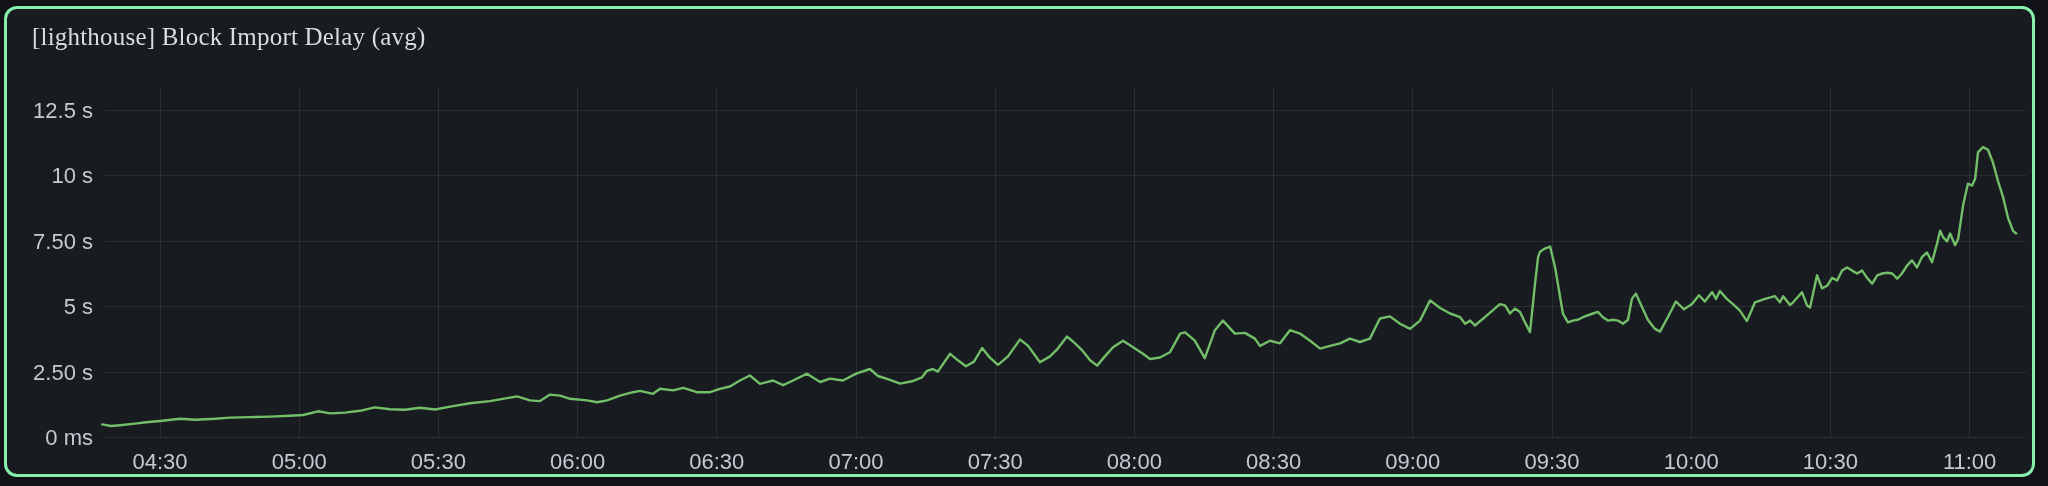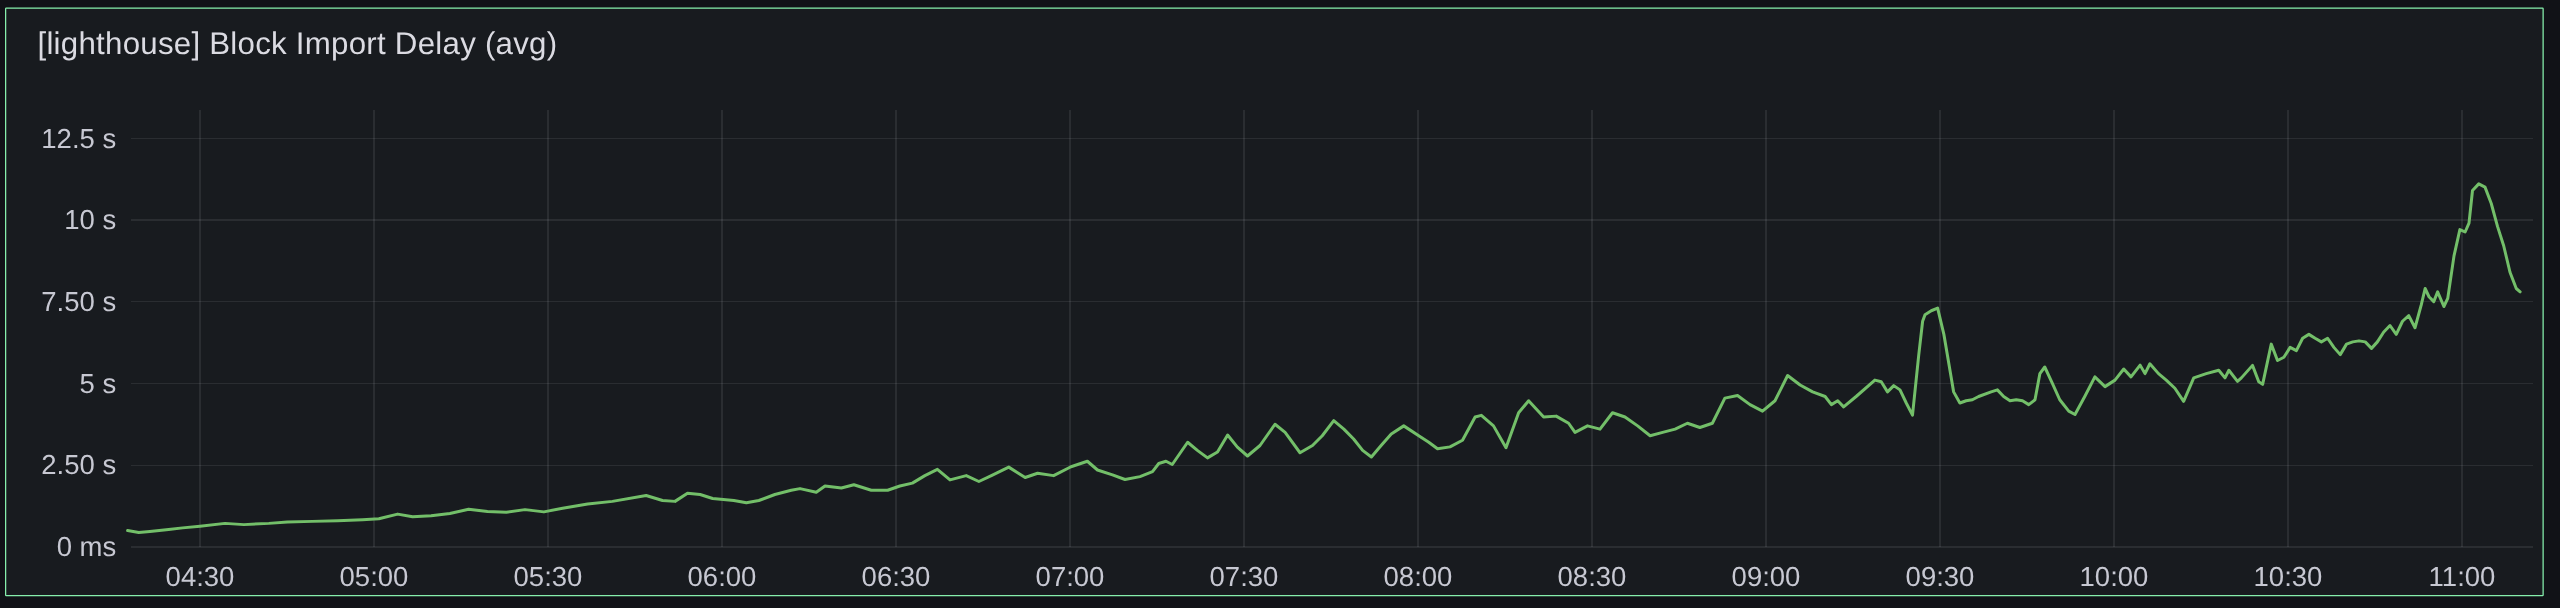--- a/index.html
+++ b/index.html
@@ -1,19 +1,19 @@
 <!DOCTYPE html>
 <html><head>
 <meta charset="utf-8">
 <style>
   html,body{margin:0;padding:0;background:#111217;width:2048px;height:486px;overflow:hidden;
     font-family:"Liberation Sans", sans-serif;}
   .page{position:relative;width:2048px;height:486px;background:#111217;}
   .panel{position:absolute;left:4px;top:6px;width:2031px;height:471px;
-    background:#181b1f;border:1px solid #86efac;border-radius:1px;box-sizing:border-box;}
+    background:#181b1f;border:3px solid #86efac;border-radius:13px;box-sizing:border-box;font-family:Liberation Serif, serif;}
   .panel-header{position:absolute;left:25px;top:10px;height:36px;display:flex;align-items:center;cursor:pointer;}
   .panel-title{margin:0;font-size:25px;font-weight:500;letter-spacing:.2px;color:#dbdbe2;line-height:36px;}
   svg.chart{position:absolute;left:0;top:0;width:2048px;height:486px;display:block;}
   svg .tick-text{font-family:"Liberation Sans", sans-serif;font-size:22px;}
 </style>
 </head>
 <body>
 
 <div class="page">
   <section class="panel">

